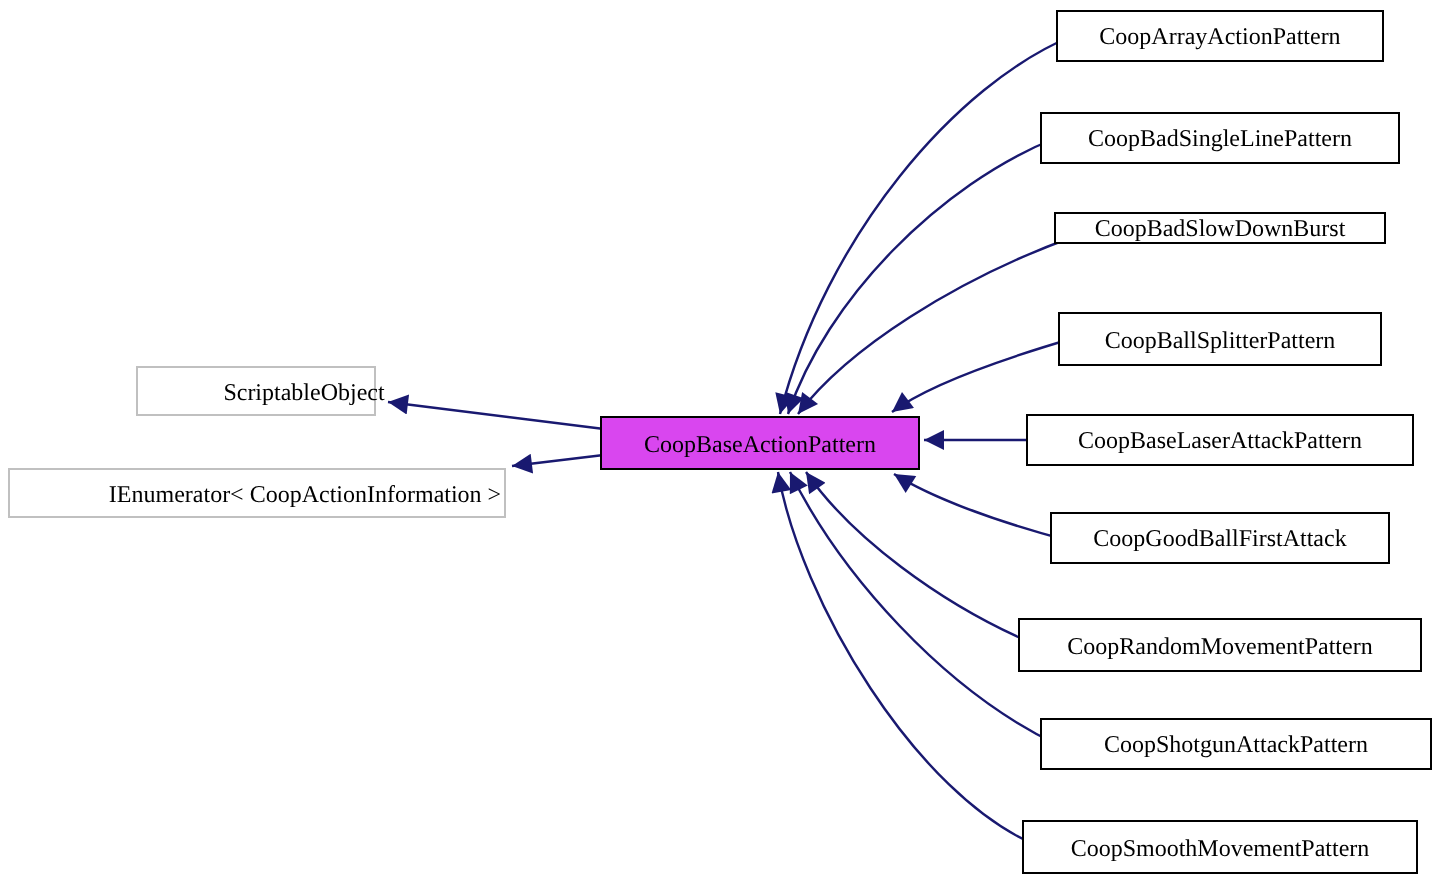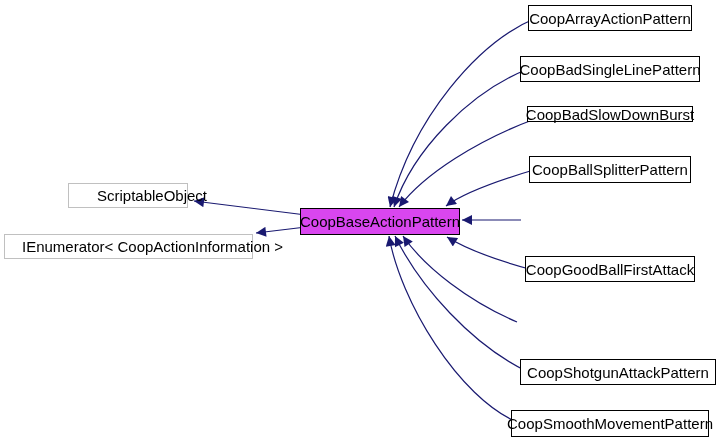--- a/index.html
+++ b/index.html
@@ -24,24 +24,25 @@
   }
   .node {
     position: absolute;
     box-sizing: border-box;
     display: flex;
     align-items: center;
     justify-content: center;
     background: #ffffff;
     border: 1px solid #000000;
     color: #000000;
-    font-size: 15px;
+    font-size: 12px;
     white-space: nowrap;
     text-align: center;
     line-height: 1;
+    font-family: Liberation Serif, serif;
   }
   .node.external {
     border-color: #c0c0c0;
     padding-left: 48px;
   }
   .node.center {
     background: #d946ef;
     border-color: #000000;
   }
   
@@ -88,17 +89,19 @@
 
   <div id="n-scriptable" class="node external">ScriptableObject</div>
   <div id="n-ienumerator" class="node external">IEnumerator&lt; CoopActionInformation &gt;</div>
 
   <div id="n-center" class="node center">CoopBaseActionPattern</div>
 
   <div id="n-array" class="node">CoopArrayActionPattern</div>
   <div id="n-badsingle" class="node">CoopBadSingleLinePattern</div>
   <div id="n-badslow" class="node">CoopBadSlowDownBurst</div>
   <div id="n-ballsplit" class="node">CoopBallSplitterPattern</div>
+  <div id="n-baselaser" class="node">CoopBaseLaserAttackPattern</div>
   <div id="n-goodball" class="node">CoopGoodBallFirstAttack</div>
+  <div id="n-random" class="node">CoopRandomMovementPattern</div>
   <div id="n-shotgun" class="node">CoopShotgunAttackPattern</div>
   <div id="n-smooth" class="node">CoopSmoothMovementPattern</div>
 
 </div>
 
 </body></html>

